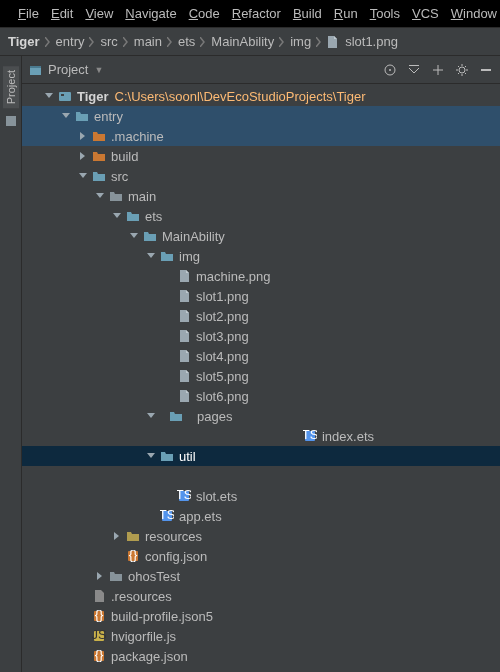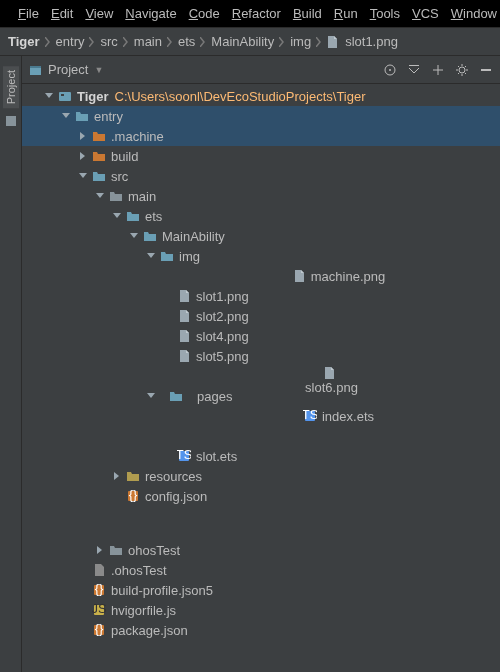--- a/index.html
+++ b/index.html
@@ -284,116 +284,139 @@
         </div>
         <div class="node" style="padding-left: 124px;">
           <svg class="arrow">
             <use href="#arrow-d"></use>
           </svg>
           <svg class="icon">
             <use href="#folder" class="folder-blue"></use>
           </svg>
           <span class="label">img</span>
         </div>
+        <div class="node" style="padding-left: 141px;">
+          <span class="arrow spacer"></span>
+          <svg class="icon">
+            <use href="#file"></use>
+          </svg>
+          <span class="label">machine.png</span>
+        </div>
+        <div class="node" style="padding-left: 141px;">
+          <span class="arrow spacer"></span>
+          <svg class="icon">
+            <use href="#file"></use>
+          </svg>
+          <span class="label">slot1.png</span>
+        </div>
+        <div class="node" style="padding-left: 141px;">
+          <span class="arrow spacer"></span>
+          <svg class="icon">
+            <use href="#file"></use>
+          </svg>
+          <span class="label">slot2.png</span>
+        </div>
+        <div class="node" style="padding-left: 141px;">
+          <span class="arrow spacer"></span>
+          <svg class="icon">
+            <use href="#file"></use>
+          </svg>
+          <span class="label">slot3.png</span>
+        </div>
+        <div class="node" style="padding-left: 141px;">
+          <span class="arrow spacer"></span>
+          <svg class="icon">
+            <use href="#file"></use>
+          </svg>
+          <span class="label">slot4.png</span>
+        </div>
+        <div class="node" style="padding-left: 141px; align-items: center;">
+          <span class="arrow spacer"></span>
+          <svg class="icon">
+            <use href="#file"></use>
+          </svg>
+          <span class="label">slot5.png</span>
+        </div>
+        <div class="node" style="padding-left: 141px;">
+          <span class="arrow spacer"></span>
+          <svg class="icon">
+            <use href="#file"></use>
+          </svg>
+          <span class="label">slot6.png</span>
+        </div>
+        <div class="node" style="padding-left: 124px; gap: 9px;">
+          <svg class="arrow">
+            <use href="#arrow-d"></use>
+          </svg>
+          <svg class="icon">
+            <use href="#folder" class="folder-blue"></use>
+          </svg>
+          <span class="label">pages</span>
+        </div>
         <div class="node" style="padding-left: 141px; justify-content: center;">
           <span class="arrow spacer"></span>
           <svg class="icon">
-            <use href="#file"></use>
-          </svg>
-          <span class="label">machine.png</span>
-        </div>
-        <div class="node" style="padding-left: 141px;">
-          <span class="arrow spacer"></span>
-          <svg class="icon">
-            <use href="#file"></use>
-          </svg>
-          <span class="label">slot1.png</span>
-        </div>
-        <div class="node" style="padding-left: 141px;">
-          <span class="arrow spacer"></span>
-          <svg class="icon">
-            <use href="#file"></use>
-          </svg>
-          <span class="label">slot2.png</span>
-        </div>
-        <div class="node" style="padding-left: 141px;">
-          <span class="arrow spacer"></span>
-          <svg class="icon">
-            <use href="#file"></use>
-          </svg>
-          <span class="label">slot4.png</span>
-        </div>
-        <div class="node" style="padding-left: 141px; align-items: center;">
-          <span class="arrow spacer"></span>
-          <svg class="icon">
-            <use href="#file"></use>
-          </svg>
-          <span class="label">slot5.png</span>
-        </div>
-        <div class="node" style="padding-left: 141px; flex-direction: column;">
-          <span class="arrow spacer"></span>
-          <svg class="icon">
-            <use href="#file"></use>
-          </svg>
-          <span class="label">slot6.png</span>
-        </div>
-        <div class="node" style="padding-left: 124px; gap: 9px;">
-          <svg class="arrow">
-            <use href="#arrow-d"></use>
-          </svg>
-          <svg class="icon">
-            <use href="#folder" class="folder-blue"></use>
-          </svg>
-          <span class="label">pages</span>
-        </div>
-        <div class="node" style="padding-left: 141px; justify-content: center;">
-          <span class="arrow spacer"></span>
-          <svg class="icon">
             <use href="#file-ets"></use>
           </svg>
           <span class="label">index.ets</span>
         </div>
+        <div class="node selected" style="padding-left: 124px;">
+          <svg class="arrow">
+            <use href="#arrow-d"></use>
+          </svg>
+          <svg class="icon">
+            <use href="#folder" class="folder-blue"></use>
+          </svg>
+          <span class="label">util</span>
+        </div>
         <div class="node" style="padding-left: 141px; margin-top: 20px;">
           <span class="arrow spacer"></span>
           <svg class="icon">
             <use href="#file-ets"></use>
           </svg>
           <span class="label">slot.ets</span>
         </div>
+        <div class="node" style="padding-left: 124px;">
+          <span class="arrow spacer"></span>
+          <svg class="icon">
+            <use href="#file-ets"></use>
+          </svg>
+          <span class="label">app.ets</span>
+        </div>
         <div class="node" style="padding-left: 90px;">
           <svg class="arrow">
             <use href="#arrow-r"></use>
           </svg>
           <svg class="icon">
             <use href="#folder" class="folder-yellow"></use>
           </svg>
           <span class="label">resources</span>
         </div>
         <div class="node" style="padding-left: 90px;">
           <span class="arrow spacer"></span>
           <svg class="icon">
             <use href="#file-json"></use>
           </svg>
           <span class="label">config.json</span>
         </div>
-        <div class="node" style="padding-left: 73px; margin-top: 34px;">
+        <div class="node" style="padding-left: 73px;">
           <svg class="arrow">
             <use href="#arrow-r"></use>
           </svg>
           <svg class="icon">
             <use href="#folder" class="folder-gray"></use>
           </svg>
           <span class="label">ohosTest</span>
         </div>
         <div class="node" style="padding-left: 56px;">
           <span class="arrow spacer"></span>
           <svg class="icon">
             <use href="#file-git"></use>
           </svg>
-          <span class="label">.ohosTest</span>
+          <span class="label">.resources</span>
         </div>
         <div class="node" style="padding-left: 56px;">
           <span class="arrow spacer"></span>
           <svg class="icon">
             <use href="#file-json"></use>
           </svg>
           <span class="label">build-profile.json5</span>
         </div>
         <div class="node" style="padding-left: 56px;">
           <span class="arrow spacer"></span>

